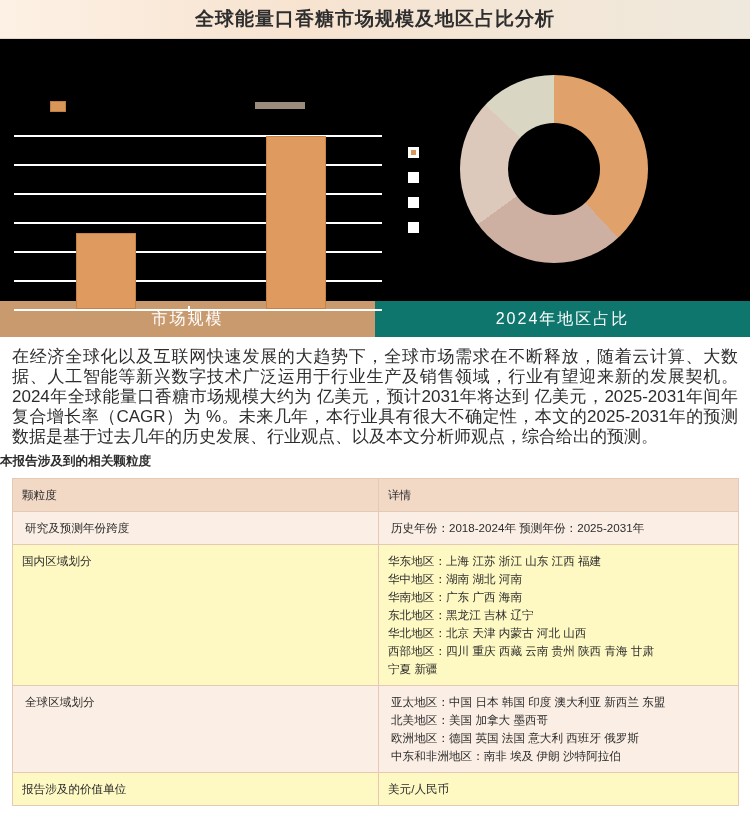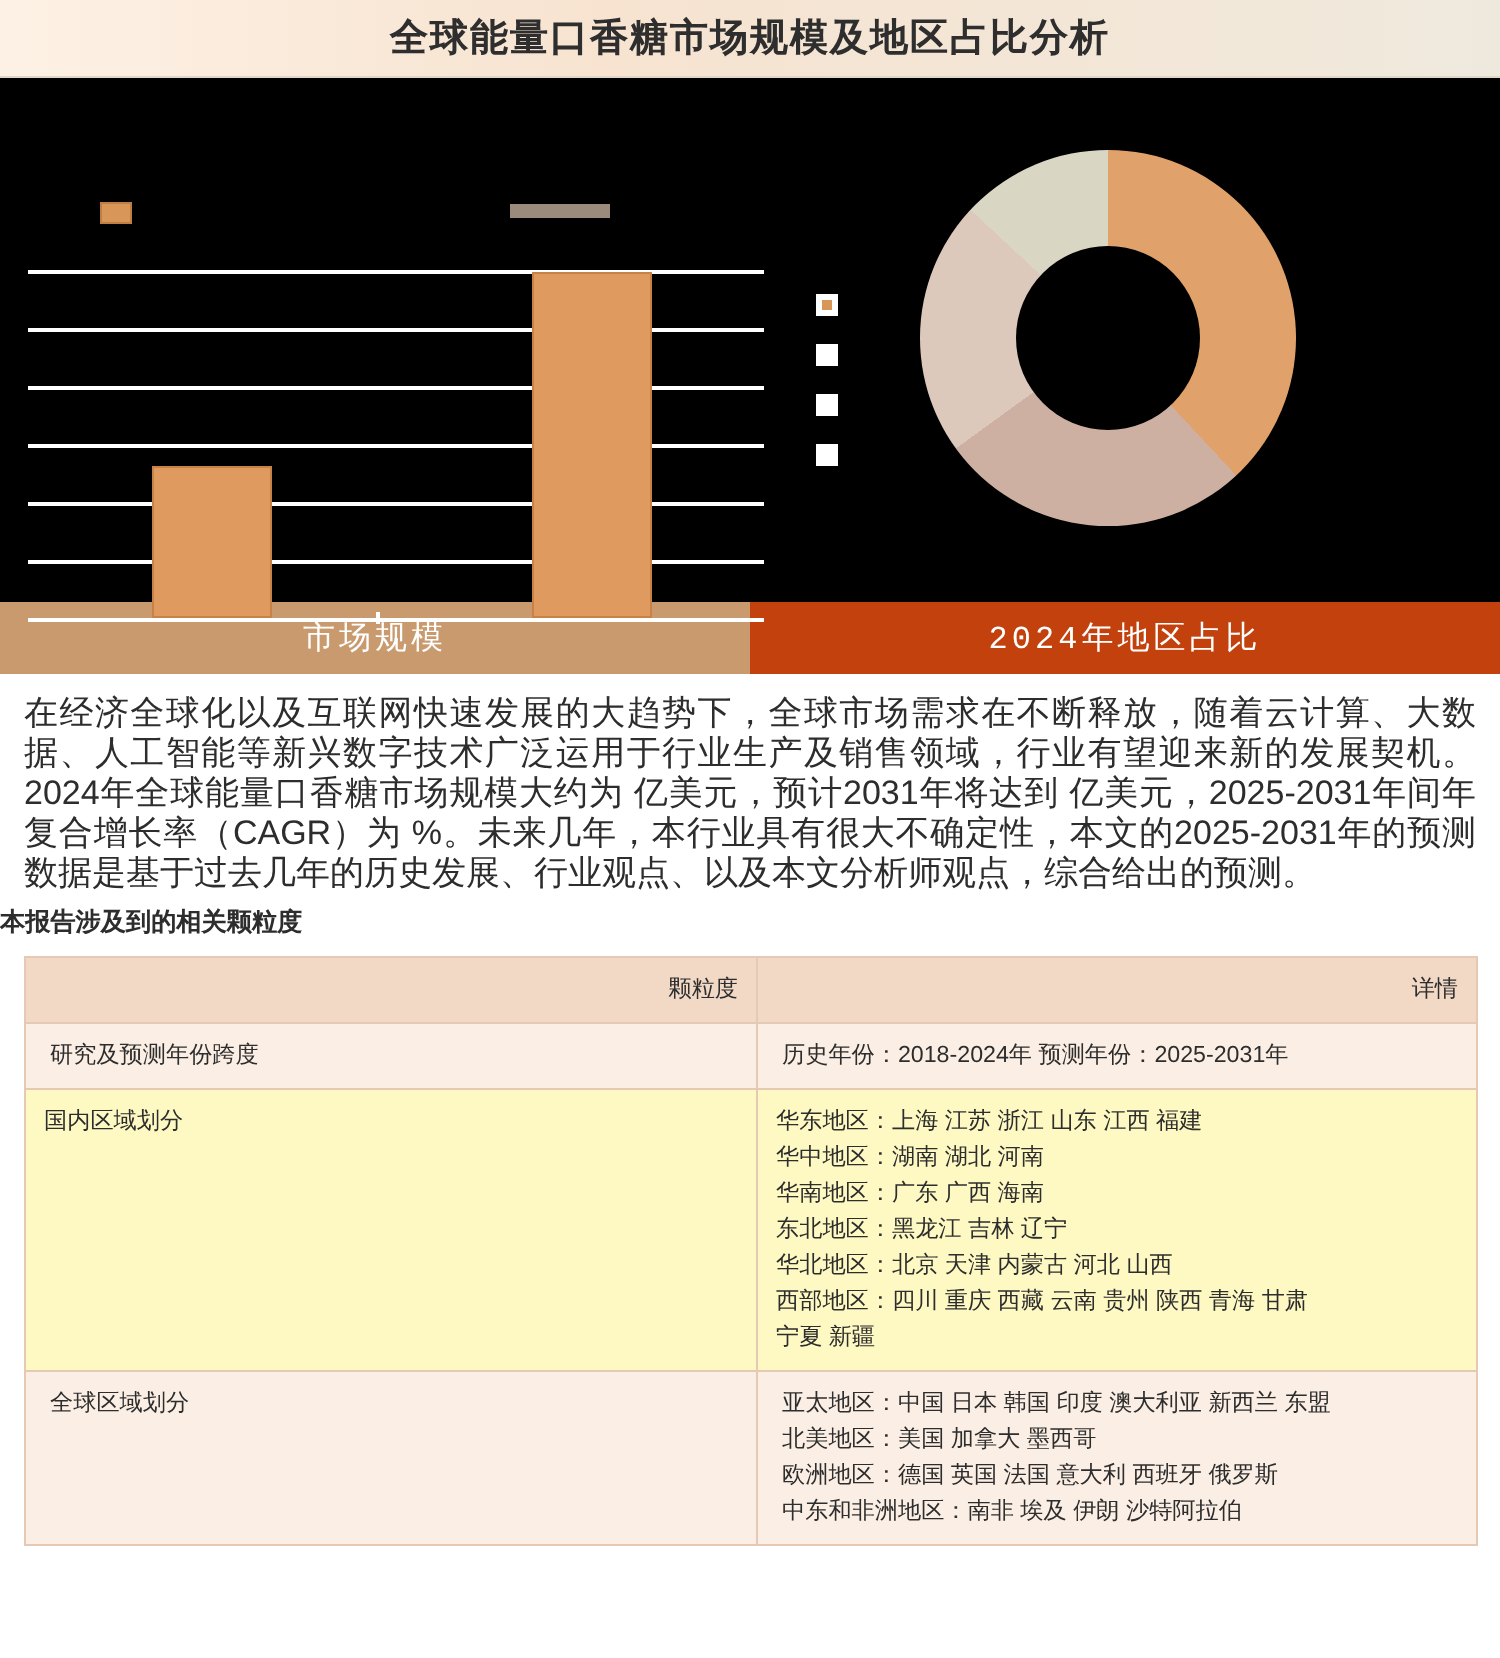--- a/index.html
+++ b/index.html
@@ -80,24 +80,24 @@
   .donut-hole{
     position:absolute;left:50%;top:50%;width:92px;height:92px;margin-left:-46px;margin-top:-46px;
     background:#000000;border-radius:50%;
   }
 
   
   .tabs{display:flex;height:36px;}
   .tab{
     flex:1;display:flex;align-items:center;justify-content:center;
     font-size:16px;color:#ffffff;letter-spacing:2px;
-    font-family:Liberation Mono, monospace;
+    font-family:Liberation Sans, sans-serif;
   }
   .tab.t1{background:#c99a6e;}
-  .tab.t2{background:#c2410c;}
+  .tab.t2{background:#0f766e;}
 
   
   .para{
     padding:10px 12px 4px 12px;
     font-size:17px;line-height:20px;text-align:justify;color:#2d2d2d;
   }
   .sub-title{
     font-size:12.6px;font-weight:bold;color:#2d2d2d;
     margin:2px 0 8px 0;
   }
@@ -107,21 +107,21 @@
     width:726px;margin:0 12px;border-collapse:collapse;table-layout:fixed;
   }
   th,td{
     border:1px solid #e6c9b4;
     padding:7px 9px;
     font-size:11.6px;line-height:18px;
     vertical-align:top;
     color:#2d2d2d;
     text-align:left;
   }
-  thead th{background:#f2d9c6;font-weight:normal;text-align:right;}
+  thead th{background:#f2d9c6;font-weight:normal;}
   tbody tr.alt td{background:#fbeee4;padding-left:12px;}
   tbody tr td{background:#fef9c3;}
   td .ln{display:block;white-space:nowrap;}
   col.c1{width:366px;}
   col.c2{width:360px;}
 </style>
 </head>
 <body>
 
 <div class="page">
@@ -213,16 +213,22 @@
       </tr>
       <tr class="alt">
         <td>全球区域划分</td>
         <td>
           <span class="ln">亚太地区：中国 日本 韩国 印度 澳大利亚 新西兰 东盟</span>
           <span class="ln">北美地区：美国 加拿大 墨西哥</span>
           <span class="ln">欧洲地区：德国 英国 法国 意大利 西班牙 俄罗斯</span>
           <span class="ln">中东和非洲地区：南非 埃及 伊朗 沙特阿拉伯</span>
         </td>
       </tr>
+      <tr>
+        <td>报告涉及的价值单位</td>
+        <td>
+          <span class="ln">美元/人民币</span>
+        </td>
+      </tr>
     </tbody>
   </table>
 
 </div>
 
 </body></html>

